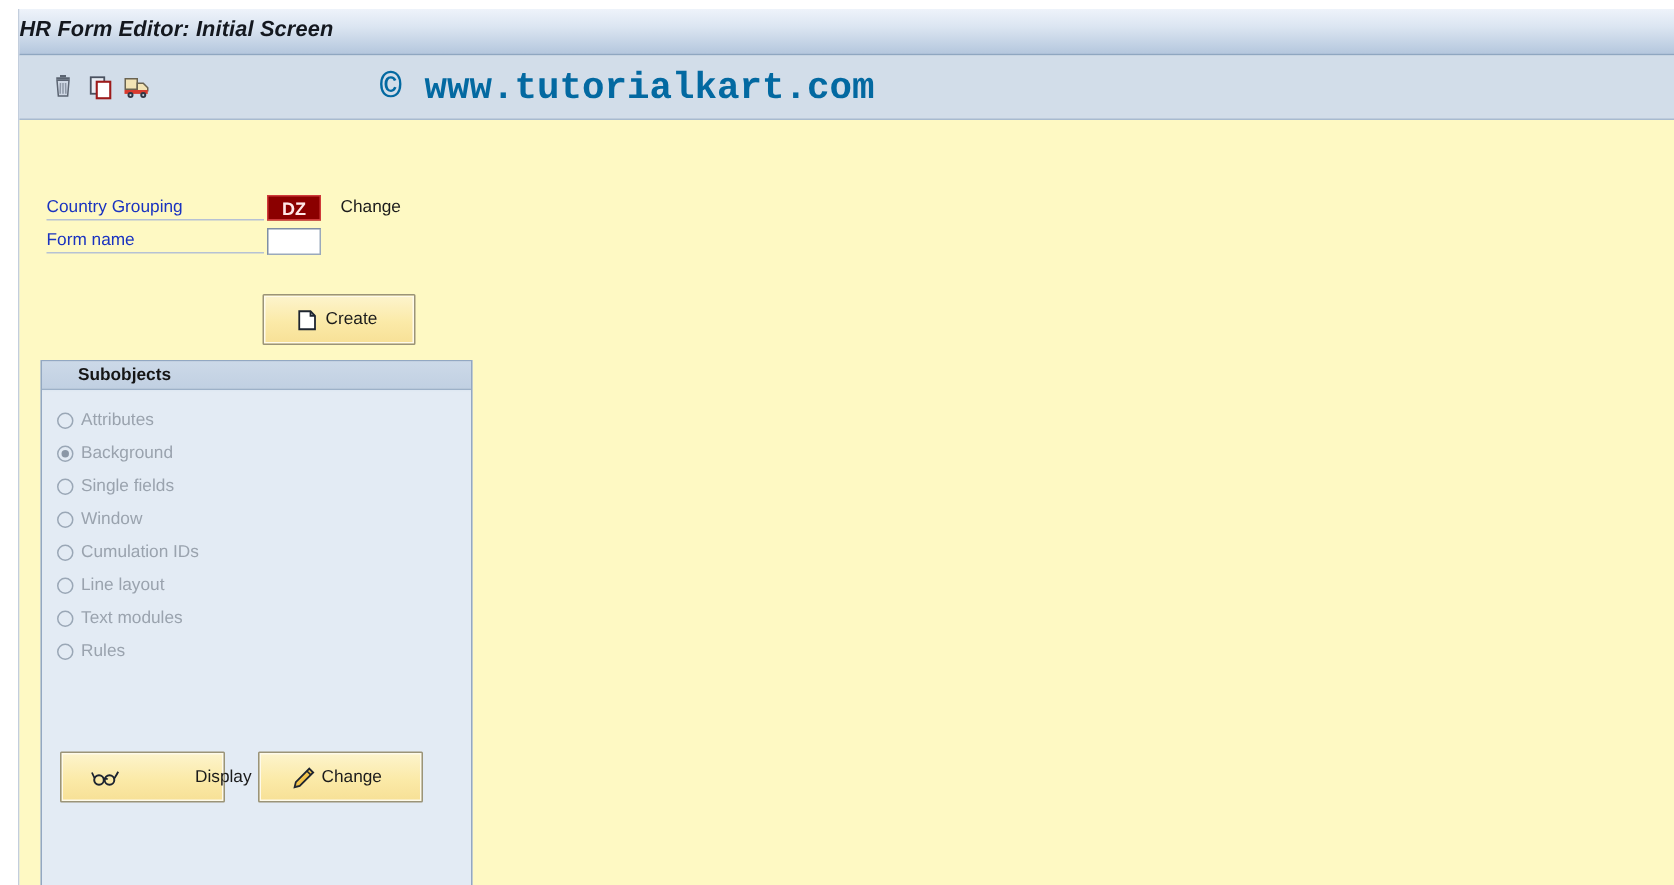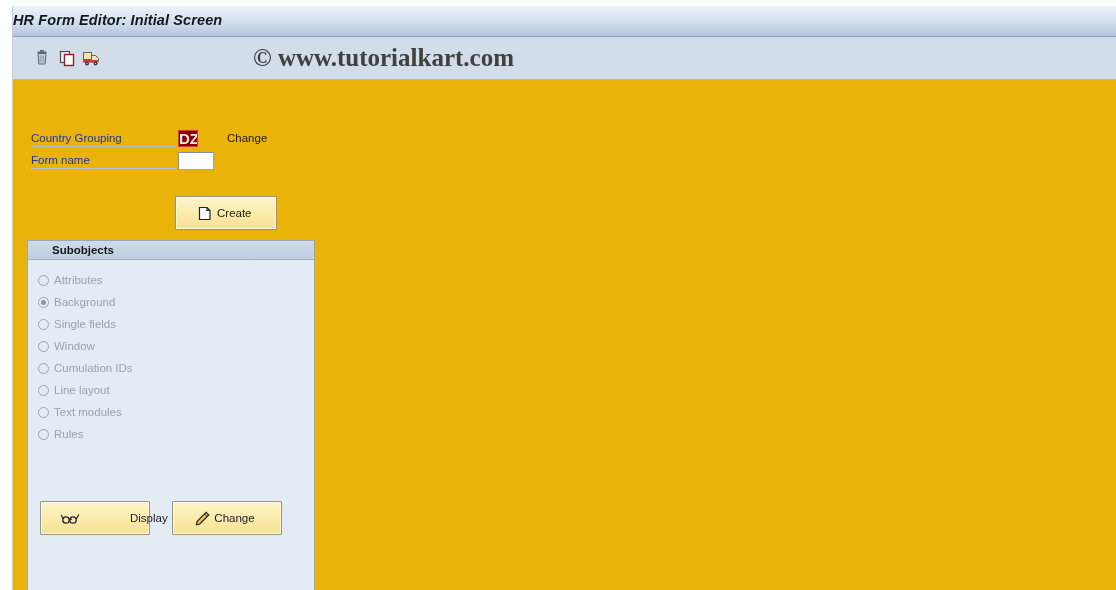--- a/index.html
+++ b/index.html
@@ -72,36 +72,36 @@
   }
   #tb-delete { left: 18px; }
   #tb-copy   { left: 43px; }
   #tb-transport { left: 67px; }
 
   
   #watermark {
     position: absolute;
     left: 240px;
     top: 38px;
-    font-family: Liberation Serif, serif;
+    font-family: Liberation Mono, monospace;
     font-size: 25px;
     font-weight: bold;
-    color: #404040;
+    color: #0369a1;
     white-space: nowrap;
     user-select: none;
   }
 
   
   #content {
     position: absolute;
     left: 0;
     top: 74px;
     width: 1104px;
     height: 510px;
-    background: #eab308;
+    background: #fef9c3;
   }
 
   
   #sel-area {
     position: absolute;
     left: 6px;
     top: 50px;
     width: 340px;
   }
   .field-row {
@@ -119,26 +119,26 @@
     padding-bottom: 2px;
     white-space: nowrap;
   }
   .field-label.wide {
     width: 145px;
   }
   .input-key {
     position: absolute;
     left: 159px;
     top: 0px;
-    width: 20px;
+    width: 36px;
     height: 17px;
     background: #8b0000;
     border: 1px solid #cf3a3a;
     color: #ffe8e8;
-    font-size: 15px;
+    font-size: 12px;
     font-weight: bold;
     font-family: "Liberation Sans", sans-serif;
     text-align: center;
     line-height: 15px;
     box-sizing: border-box;
     padding: 0;
   }
   .input-text {
     position: absolute;
     left: 159px;

